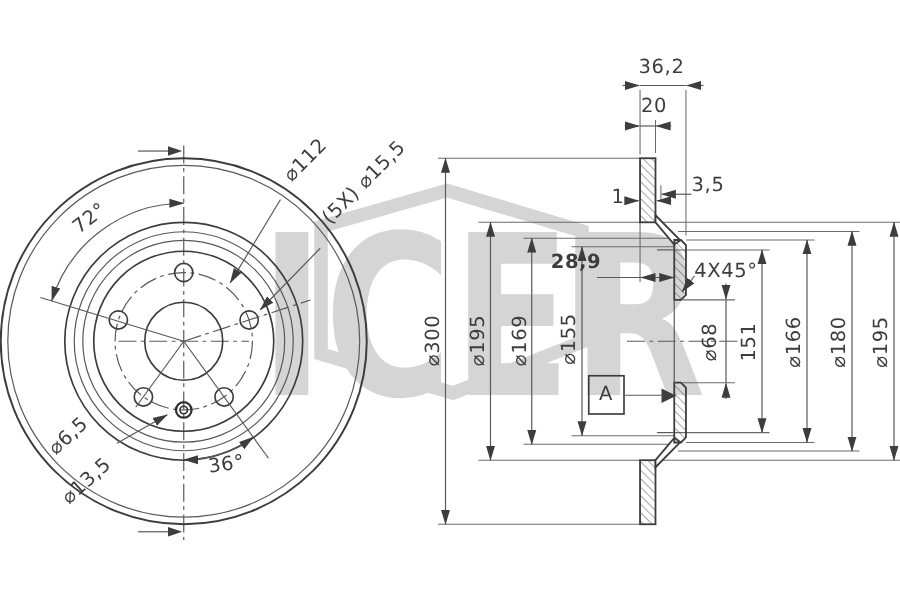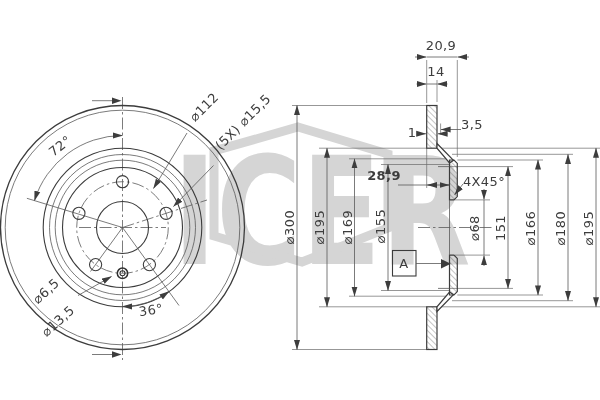--- a/index.html
+++ b/index.html
@@ -169,22 +169,22 @@
     </g>
   </svg>
 
   <div class="lb" style="left:60px;top:146px;transform:translate(-50%,-50%) rotate(-38deg);">72°</div>
   <div class="lb" style="left:204px;top:107px;transform:translate(-50%,-50%) rotate(-45deg);">⌀112</div>
   <div class="lb" style="left:243px;top:122px;transform:translate(-50%,-50%) rotate(-45deg);">(5X) ⌀15,5</div>
   <div class="lb" style="left:46px;top:291px;transform:translate(-50%,-50%) rotate(-42deg);">⌀6,5</div>
   <div class="lb" style="left:58px;top:321px;transform:translate(-50%,-50%) rotate(-42deg);">⌀13,5</div>
   <div class="lb" style="left:151px;top:310px;transform:translate(-50%,-50%) rotate(-8deg);">36°</div>
 
-  <div class="lb" style="left:441px;top:45px;transform:translate(-50%,-50%);">20,9</div>
-  <div class="lb" style="left:436px;top:71px;transform:translate(-50%,-50%);">14</div>
+  <div class="lb" style="left:441px;top:45px;transform:translate(-50%,-50%);">36,2</div>
+  <div class="lb" style="left:436px;top:71px;transform:translate(-50%,-50%);">20</div>
   <div class="lb" style="left:449px;top:124px;transform:translate(-50%,-50%);padding-left:46px;">3,5</div>
   <div class="lb" style="left:412px;top:132px;transform:translate(-50%,-50%);">1</div>
   <div class="lb" style="left:384px;top:175px;transform:translate(-50%,-50%);font-weight:bold;">28,9</div>
   <div class="lb" style="left:484px;top:181px;transform:translate(-50%,-50%);">4X45°</div>
   <div class="lb" style="left:404px;top:263px;transform:translate(-50%,-50%);">A</div>
 
   <div class="lb" style="left:289px;top:227px;transform:translate(-50%,-50%) rotate(-90deg);">⌀300</div>
   <div class="lb" style="left:319px;top:227px;transform:translate(-50%,-50%) rotate(-90deg);">⌀195</div>
   <div class="lb" style="left:347px;top:227px;transform:translate(-50%,-50%) rotate(-90deg);">⌀169</div>
   <div class="lb" style="left:380px;top:226px;transform:translate(-50%,-50%) rotate(-90deg);">⌀155</div>

